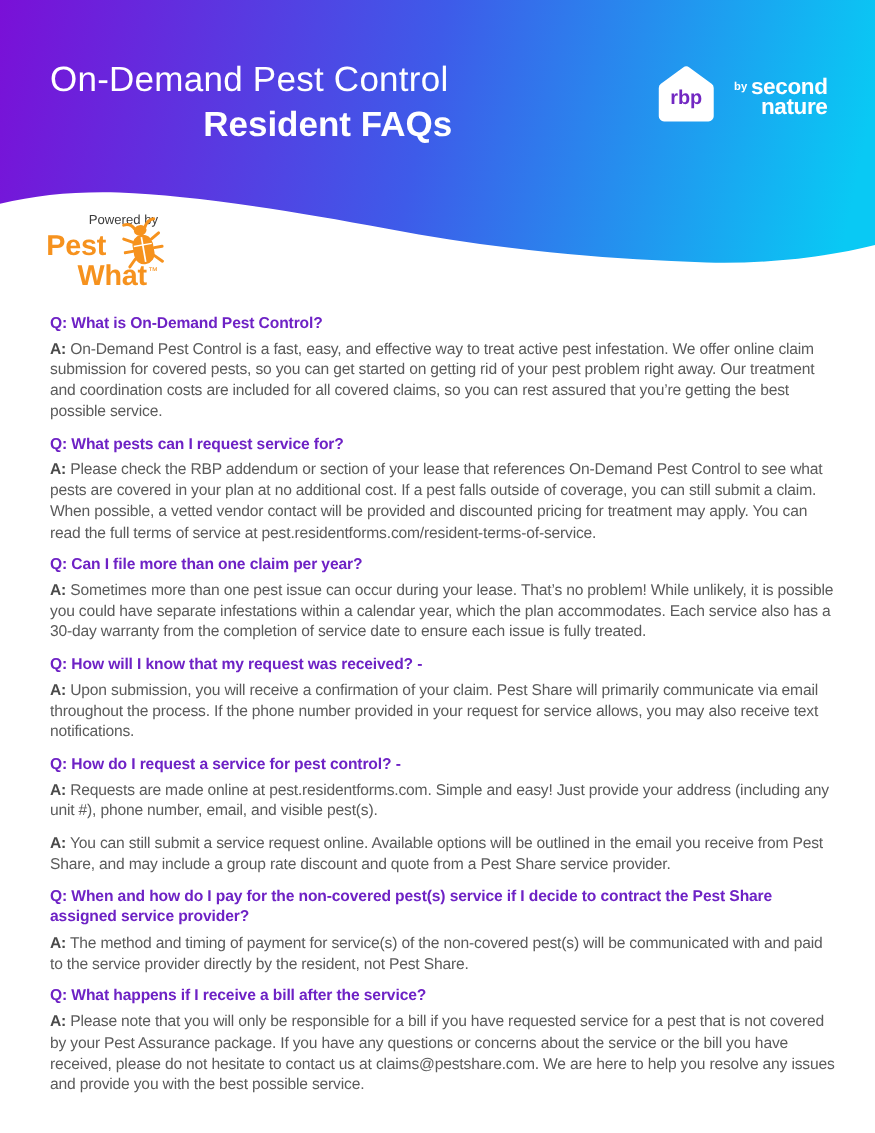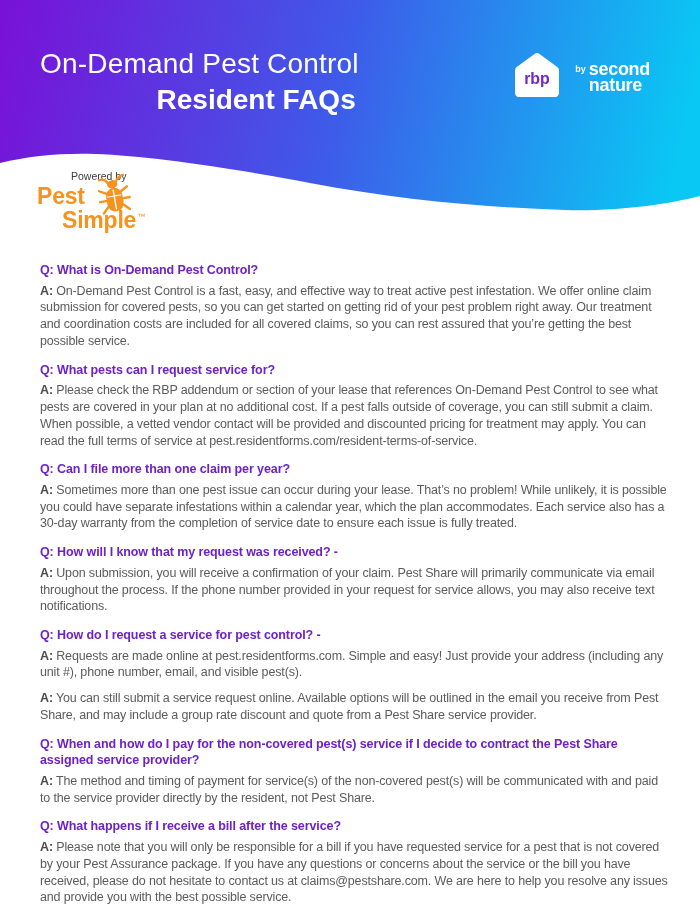--- a/index.html
+++ b/index.html
@@ -8,43 +8,43 @@
     font-family:"Liberation Sans",sans-serif;
   }
   
   .hero{
     position:relative;height:220px;
     background:linear-gradient(102deg,
       var(--header-gradient-start,#7A10D7) 0%,
       var(--header-gradient-mid,#3E5BE9) 48%,
       var(--header-gradient-end,#09C9F4) 96%);
   }
-  .hero-inner{display:flex;align-items:flex-start;padding:46px 50px 0 40px;gap:36px;}
+  .hero-inner{display:flex;align-items:flex-start;padding:46px 38px 0 40px;gap:36px;}
   .hero-titles{flex:1;}
   .hero-title{color:#fff;font-size:28px;font-weight:400;line-height:36px;letter-spacing:.2px;}
   .hero-subtitle{color:#fff;font-size:28px;font-weight:700;line-height:36px;text-align:center;}
   .brand{display:flex;align-items:center;gap:9px;margin-top:2px;}
   .rbp-badge svg{width:58px;height:58px;display:block;}
   .sn{display:flex;gap:3px;color:#fff;}
   .sn-by{font-size:9px;font-weight:700;margin-top:3px;}
-  .sn-stack{display:flex;flex-direction:column;
+  .sn-stack{display:flex;flex-direction:column;align-items:flex-end;
     font-size:18px;font-weight:700;line-height:16px;letter-spacing:-.3px;}
   .wave{position:absolute;left:0;bottom:-1px;width:700px;height:80px;display:block;}
   
   .powered{position:absolute;left:37px;top:168px;width:170px;height:72px;}
   .powered-label{position:absolute;top:2px;left:2px;font-size:10.5px;color:var(--powered-by-text,#3B3B3B);padding-left:32px;}
   .ps-pest{position:absolute;top:15px;left:0;font-size:23px;font-weight:700;
     color:var(--pest-share-orange,#F6921E);letter-spacing:-.2px;}
   .ps-bug{position:absolute;left:61px;top:6px;width:33px;height:42px;transform:rotate(-10deg);}
   .ps-share{position:absolute;top:39px;left:25px;font-size:23px;font-weight:700;
     color:var(--pest-share-orange,#F6921E);letter-spacing:-.2px;}
   .ps-tm{font-size:8px;vertical-align:9px;margin-left:1px;font-weight:400;}
   
   .faq-list{padding:30px 30px 0 40px;}
-  .q{margin:12px 0 4px;font-size:12.5px;font-weight:700;line-height:16.5px;
+  .q{margin:0 0 4px;font-size:12.5px;font-weight:700;line-height:16.5px;
     letter-spacing:-.1px;color:var(--question,#6E22C5);}
   .a{margin:0 0 9px;font-size:12.5px;line-height:16.8px;letter-spacing:-.15px;
     color:var(--answer,#5B5B5B);}
   .a-prefix{font-weight:700;color:var(--answer-prefix,#4A4A4A);}
 </style>
 </head>
 <body>
 
 <div class="page">
 
@@ -88,21 +88,21 @@
         <path d="M9 35 L3 41"></path>
         <path d="M26 20 L33 16"></path>
         <path d="M27 28 L34 28"></path>
         <path d="M26 35 L32 41"></path>
       </g>
       <ellipse cx="17.5" cy="11" rx="5.6" ry="4.6" style="fill:var(--pest-share-orange,#F6921E)"></ellipse>
       <rect x="8.5" y="15" width="18" height="26" rx="9" style="fill:var(--pest-share-orange,#F6921E)"></rect>
       <line x1="17.5" y1="17" x2="17.5" y2="39" stroke="#ffffff" stroke-width="1.5"></line>
       <line x1="9.5" y1="24" x2="25.5" y2="24" stroke="#ffffff" stroke-width="1.3"></line>
     </svg>
-    <div class="ps-share"><span>Simple</span><span class="ps-tm">™</span></div>
+    <div class="ps-share"><span>What</span><span class="ps-tm">™</span></div>
   </div>
 
   <main class="faq-list">
     <section class="faq">
       <h3 class="q">Q: What is On-Demand Pest Control?</h3>
       <p class="a"><span class="a-prefix">A:</span><span> On-Demand Pest Control is a fast, easy, and effective way to treat active pest infestation. We offer online claim submission for covered pests, so you can get started on getting rid of your pest problem right away. Our treatment and coordination costs are included for all covered claims, so you can rest assured that you’re getting the best possible service.</span></p>
     </section>
 
     <section class="faq">
       <h3 class="q">Q: What pests can I request service for?</h3>

